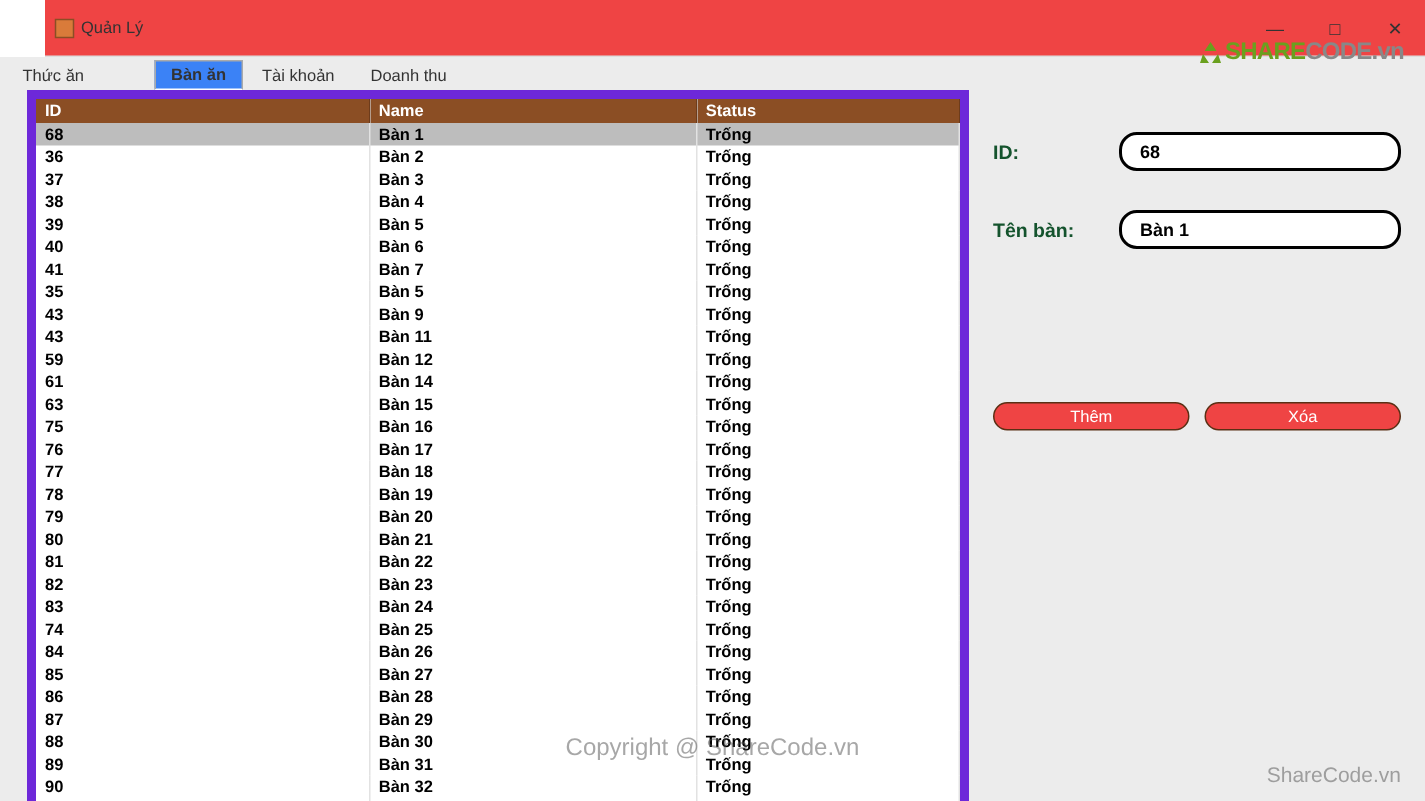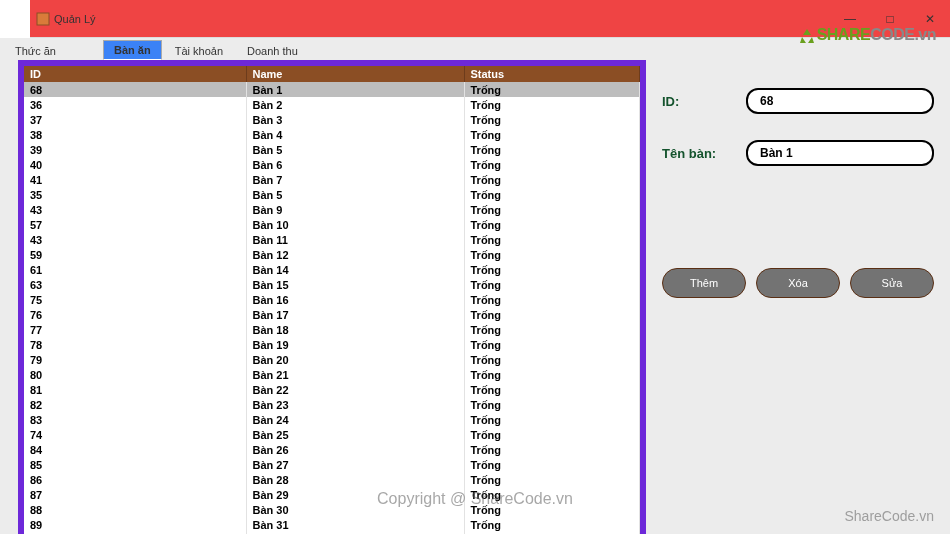--- a/index.html
+++ b/index.html
@@ -139,24 +139,24 @@
       font-weight: bold;
       background: #fff;
     }
     .btn-row {
       display: flex;
       gap: 10px;
       margin-top: 80px;
     }
     .btn {
       flex: 1;
-      height: 30px;
+      height: 19px;
       border: 1px solid #5a2f14;
       border-radius: 15px;
-      background: #737373;
+      background: #ef4444;
       color: #fff;
       font-size: 11px;
       display: flex; align-items: center; justify-content: center;
       cursor: pointer;
     }
     .watermark-logo {
       position: absolute;
       top: 26px; right: 14px;
       font-size: 16px;
       font-weight: bold;
@@ -270,25 +270,20 @@
                 <td>35</td>
                 <td>Bàn 5</td>
                 <td>Trống</td>
               </tr>
               <tr>
                 <td>43</td>
                 <td>Bàn 9</td>
                 <td>Trống</td>
               </tr>
               <tr>
-                <td>57</td>
-                <td>Bàn 10</td>
-                <td>Trống</td>
-              </tr>
-              <tr>
                 <td>43</td>
                 <td>Bàn 11</td>
                 <td>Trống</td>
               </tr>
               <tr>
                 <td>59</td>
                 <td>Bàn 12</td>
                 <td>Trống</td>
               </tr>
               <tr>
@@ -402,21 +397,20 @@
       <span class="form-label">ID:</span>
       <input class="form-input" value="68" style="">
     </div>
     <div class="form-row">
       <span class="form-label">Tên bàn:</span>
       <input class="form-input" value="Bàn 1" style="">
     </div>
     <div class="btn-row">
       <div class="btn">Thêm</div>
       <div class="btn">Xóa</div>
-      <div class="btn">Sửa</div>
     </div>
   </div>
 </div>
 
 <div class="watermark-logo">
   <span class="ic">
     <svg width="16" height="16" viewBox="0 0 16 16">
         <path d="M8 1 L12 7 L4 7 Z M13 9 L9 15 L15 15 Z M3 9 L1 15 L7 15 Z" fill="#6aa01e"></path>
       </svg>
   </span><span>SHARE</span><span class="gray">CODE.vn</span>

